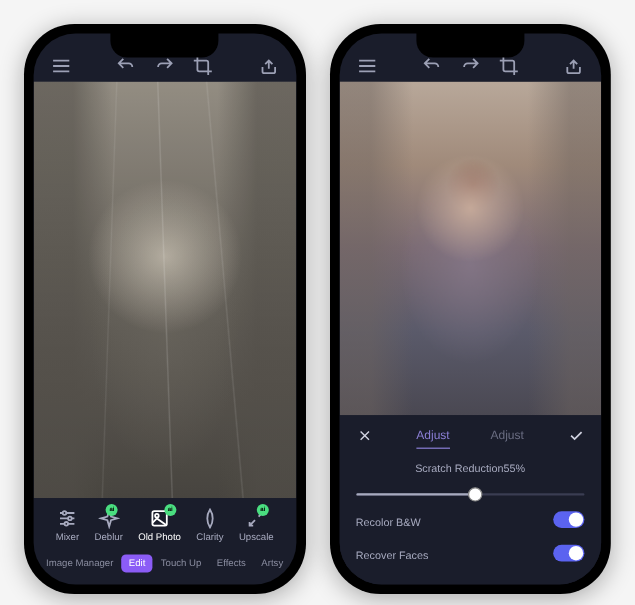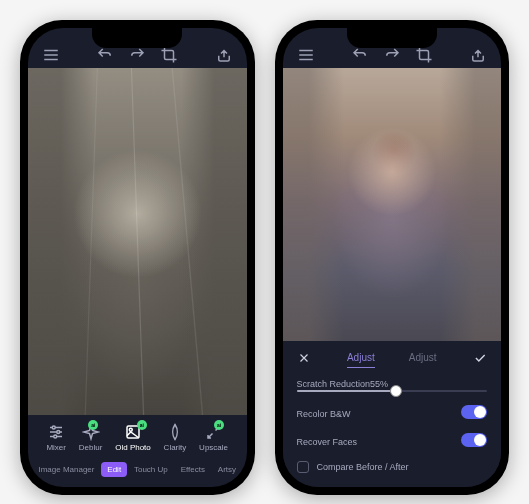--- a/index.html
+++ b/index.html
@@ -164,24 +164,24 @@
     font-size: 10px;
   }
   .panel-tab { color: #6a6d82; cursor: pointer; padding-bottom: 4px; }
   .panel-tab.active { color: #8b7fd6; border-bottom: 1px solid #8b7fd6; }
   .close-check { color: #d0d2e0; cursor: pointer; }
   .slider-row {
     margin: 10px 0 6px;
   }
   .slider-head {
     display: flex;
-    justify-content: flex-start;
+    justify-content: center;
     font-size: 9px;
     color: #a7aabf;
-    margin-bottom: 1px;
+    margin-bottom: 16px;
   }
   .slider {
     height: 2px;
     background: #3a3d52;
     position: relative;
     border-radius: 2px;
   }
   .slider-fill {
     height: 100%;
     background: #a7aabf;
@@ -402,19 +402,15 @@
 
       <div class="toggle-row">
         <span>Recolor B&amp;W</span>
         <div class="toggle"></div>
       </div>
       <div class="toggle-row">
         <span>Recover Faces</span>
         <div class="toggle"></div>
       </div>
 
-      <div class="checkbox-row">
-        <div class="checkbox"></div>
-        <span>Compare Before / After</span>
-      </div>
     </div>
   </div>
 </div>
 
 </body></html>

